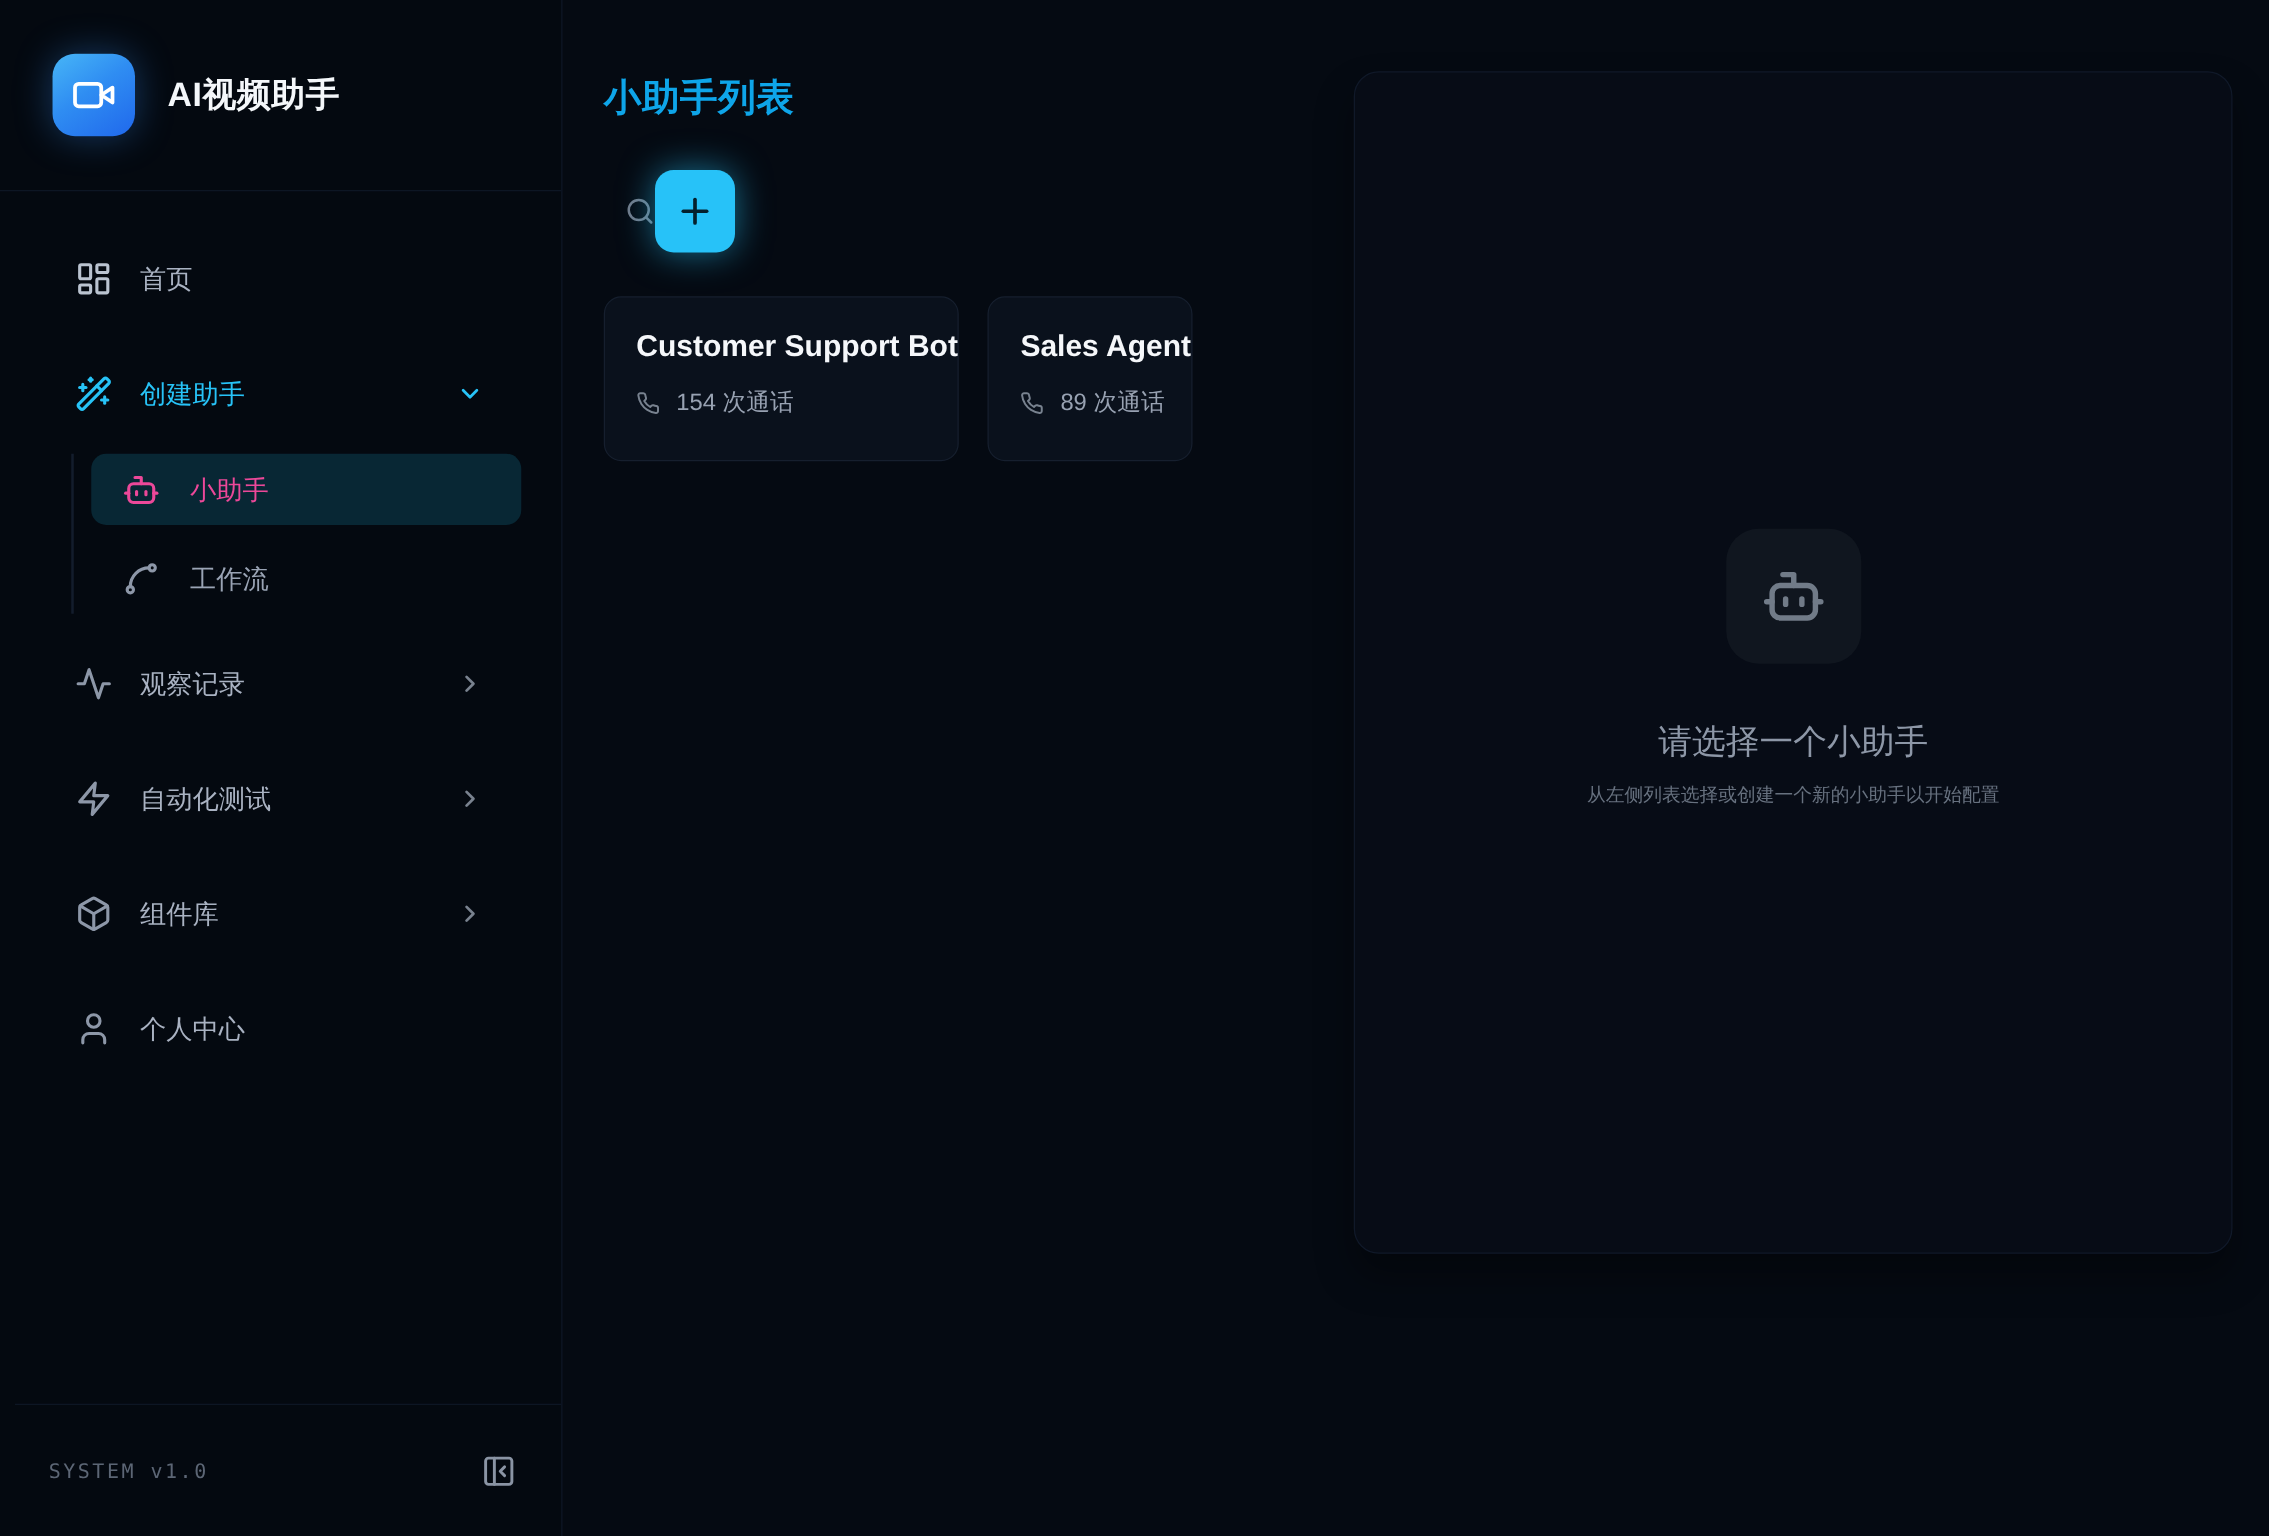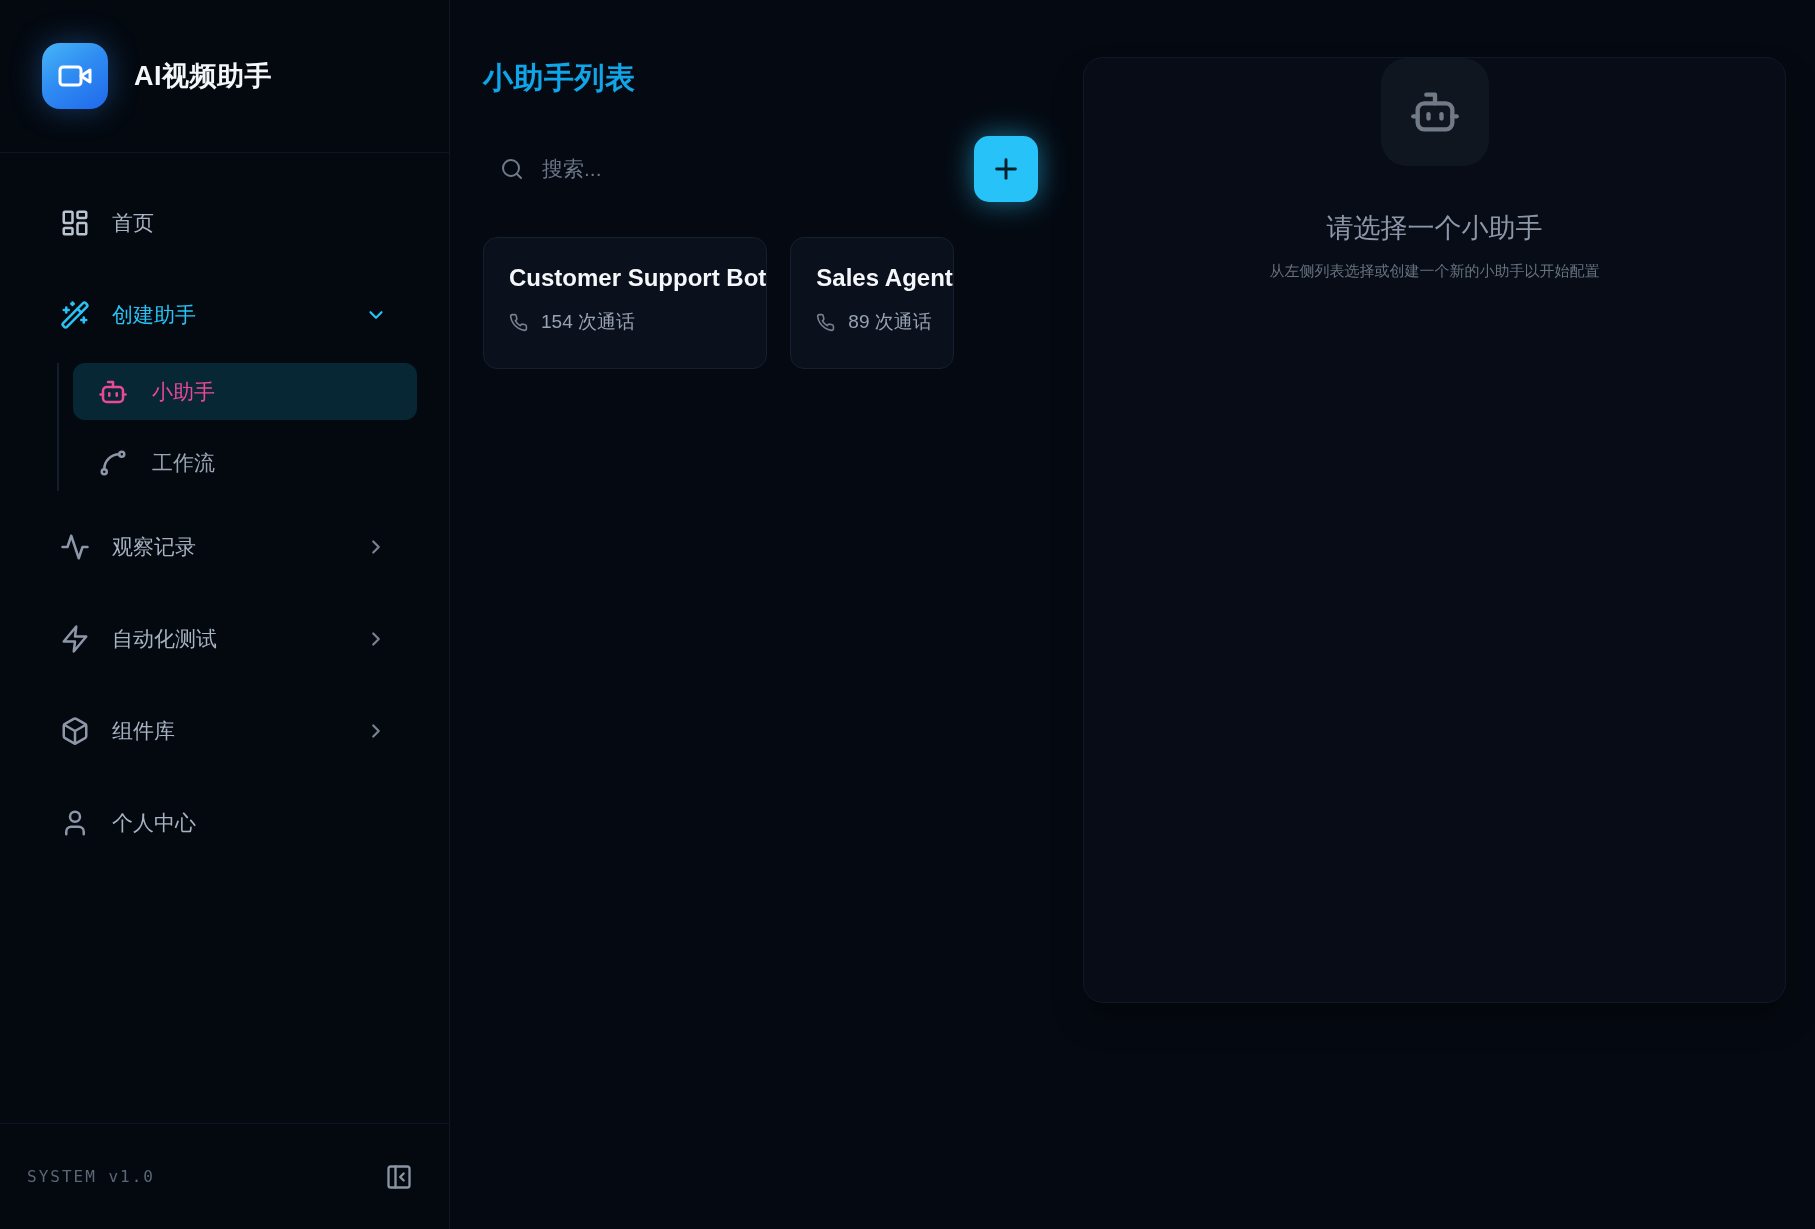--- a/index.html
+++ b/index.html
@@ -53,21 +53,21 @@
     border-radius:12px; cursor:pointer;
   }
   .sub-item .nav-icon { width:30px; height:30px; flex:0 0 30px; color:#8d97a8; }
   .sub-item .nav-label { margin-left:24px; font-size:21px; color:#9aa4b5; }
   .sub-item.active { background:#082734; }
   .sub-item.active .nav-icon, .sub-item.active .nav-label { color:#ec4899; }
 
   .sidebar-footer {
     flex:0 0 106px; border-top:1px solid #0d1624;
     display:flex; align-items:center; justify-content:space-between;
-    padding:0 36px 0 27px; margin-top:auto;
+    padding:0 36px 0 27px; margin-top:auto;margin-left:12px;
   }
   .version {
     font-family:"DejaVu Sans Mono","Liberation Mono",monospace;
     font-size:16px; letter-spacing:2px; color:#5c6675;
   }
   .collapse-btn { width:28px; height:28px; color:#8a94a4; background:none; border:none; cursor:pointer; padding:0; }
 
   
   .main { flex:1 1 auto; display:flex; }
   .list-col { width:633px; flex:0 0 633px; padding:58px 45px 0 33px; }
@@ -100,20 +100,21 @@
   .card-meta { margin-top:17px; display:flex; align-items:center; }
   .phone-icon { width:19px; height:19px; color:#78828f; flex:0 0 19px; }
   .card-calls { margin-left:13px; font-size:19px; color:#98a2b2; }
 
   
   .detail-panel {
     width:703px; flex:0 0 703px; height:946px; margin-top:57px;
     background:#070c16; border:1px solid #101929; border-radius:20px;
     box-shadow:0 18px 30px rgba(0,0,0,.35);
     display:flex; flex-direction:column; align-items:center;
+    padding-top:365px;
   }
   .empty-icon-box {
     width:108px; height:108px; border-radius:26px;
     background:#10161f;
     display:flex; align-items:center; justify-content:center;
     color:#717b88;
   }
   .empty-title { margin-top:44px; font-size:27px; color:#8d97a7; }
   .empty-subtitle { margin-top:16px; font-size:15px; color:#67717f; }
 </style>
@@ -272,21 +273,20 @@
   <section class="list-col">
     <h1 class="list-title">小助手列表</h1>
 
     <div class="search-row">
       <span class="search-icon">
         <svg width="24" height="24" viewBox="0 0 24 24" fill="none" stroke="currentColor" stroke-width="2" stroke-linecap="round" stroke-linejoin="round">
           <circle cx="11" cy="11" r="8"></circle>
             <path d="m21 21-4.3-4.3"></path>
         </svg>
       </span>
-      <input class="search-input" type="text" placeholder="搜索..." style="">
       <button class="add-btn">
         <span>
           <svg width="32" height="32" viewBox="0 0 24 24" fill="none" stroke="currentColor" stroke-width="2.2" stroke-linecap="round" stroke-linejoin="round">
             <path d="M12 5v14"></path>
               <path d="M5 12h14"></path>
           </svg>
         </span>
       </button>
     </div>
 

